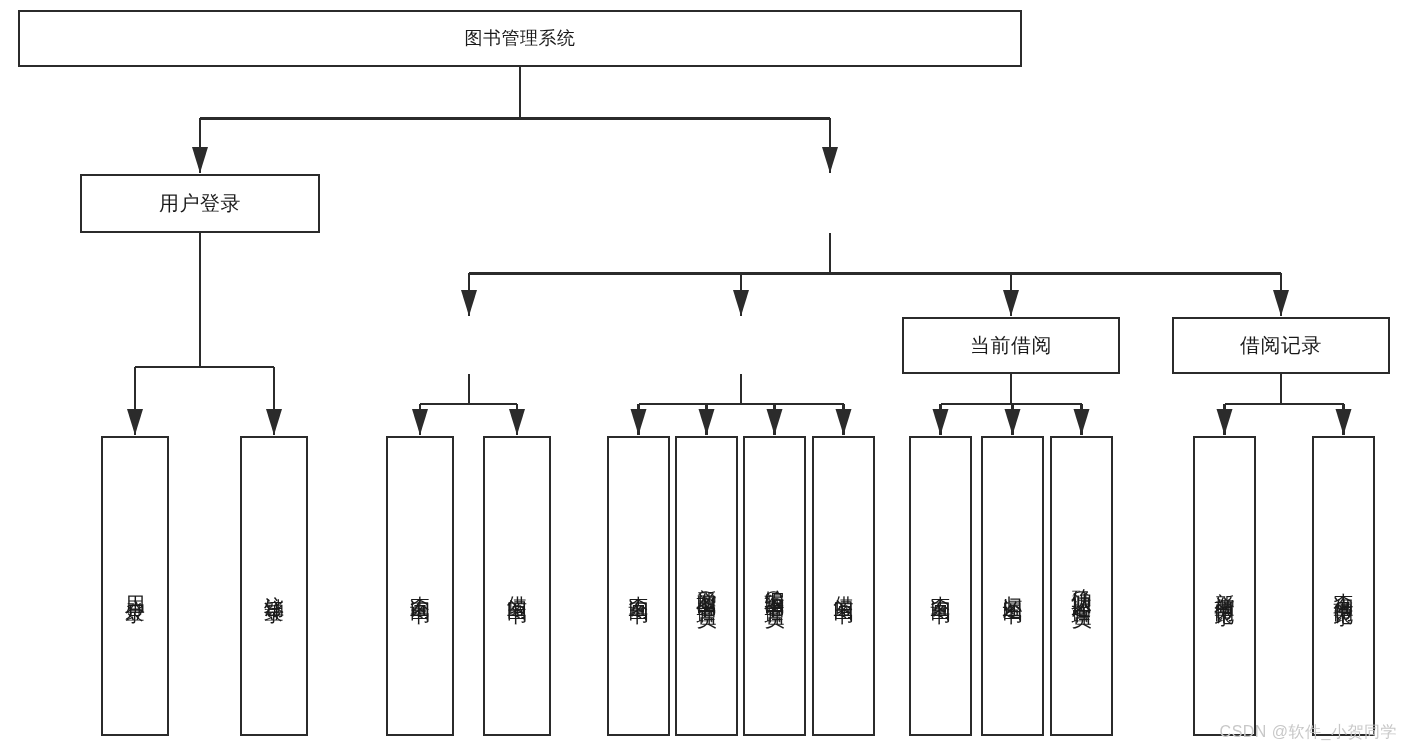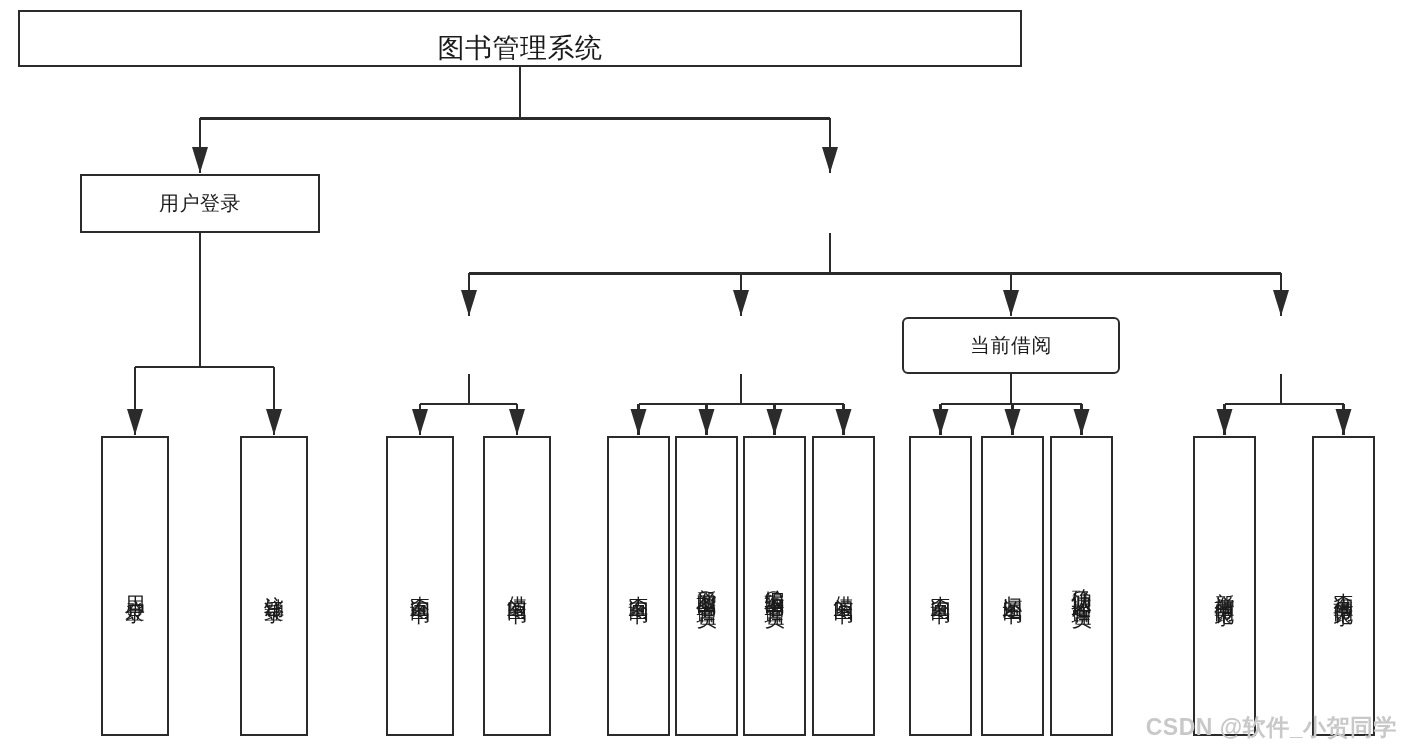--- a/index.html
+++ b/index.html
@@ -30,22 +30,21 @@
     position: absolute;
     box-sizing: border-box;
     background: #ffffff;
     border: 2px solid #2b2b2b;
     display: flex;
     align-items: center;
     justify-content: center;
     color: #1a1a1a;
   }
   .node.root {
-    font-size: 27px;
-    align-items: flex-end;
+    font-size: 18px;
   }
   .node.level2 {
     font-size: 20px;
   }
   .node.leaf {
     font-size: 20px;
   }
   .node-label {
     display: block;
     line-height: 1.18;
@@ -55,25 +54,24 @@
   .node.leaf .node-label {
     writing-mode: vertical-rl;
     text-orientation: upright;
     letter-spacing: 3px;
     line-height: 1.05;
   }
   #watermark {
     position: absolute;
     right: 8px;
     bottom: 4px;
-    font-size: 23px;
+    font-size: 16px;
     color: #c8c8c8;
     white-space: nowrap;
     letter-spacing: 0.5px;
-    font-weight: bold;
   }
 </style>
 </head>
 <body>
 
 <div id="diagram-canvas">
 
   <svg id="edges-layer" viewBox="0 0 1405 747" width="1405" height="747" xmlns="http://www.w3.org/2000/svg">
       <line x1="520" y1="67" x2="520" y2="118.36" stroke="#2b2b2b" stroke-width="2.5" shape-rendering="crispEdges"></line>
       <line x1="200" y1="118.36" x2="830" y2="118.36" stroke="#2b2b2b" stroke-width="2.5" shape-rendering="crispEdges"></line>
@@ -133,24 +131,27 @@
     <span class="node-label">图书管理系统</span>
   </div>
 
   <div class="node level2" style="left:80px; top:174px; width:240px; height:59px;">
     <span class="node-label">用户登录</span>
   </div>
 
 
 
 
-  <div class="node level2" style="left:902px; top:317px; width:218px; height:57px;border-radius:6px;">
+  <div class="node level2" style="left:902px; top:317px; width:218px; height:57px;">
     <span class="node-label">当前借阅</span>
   </div>
 
+  <div class="node level2" style="left:1172px; top:317px; width:218px; height:57px;">
+    <span class="node-label">借阅记录</span>
+  </div>
 
   <div class="node leaf" style="left:101px; top:436px; width:68px; height:300px;">
     <span class="node-label">用户登录</span>
   </div>
 
   <div class="node leaf" style="left:240px; top:436px; width:68px; height:300px;">
     <span class="node-label">注销登录</span>
   </div>
 
   <div class="node leaf" style="left:386px; top:436px; width:68px; height:300px;">

